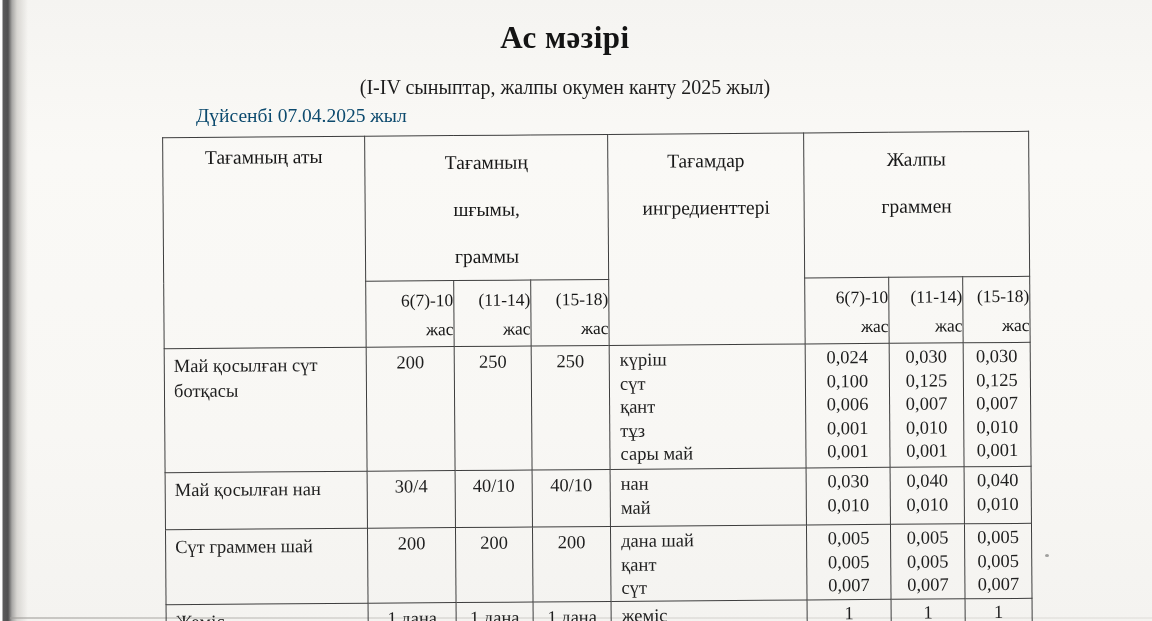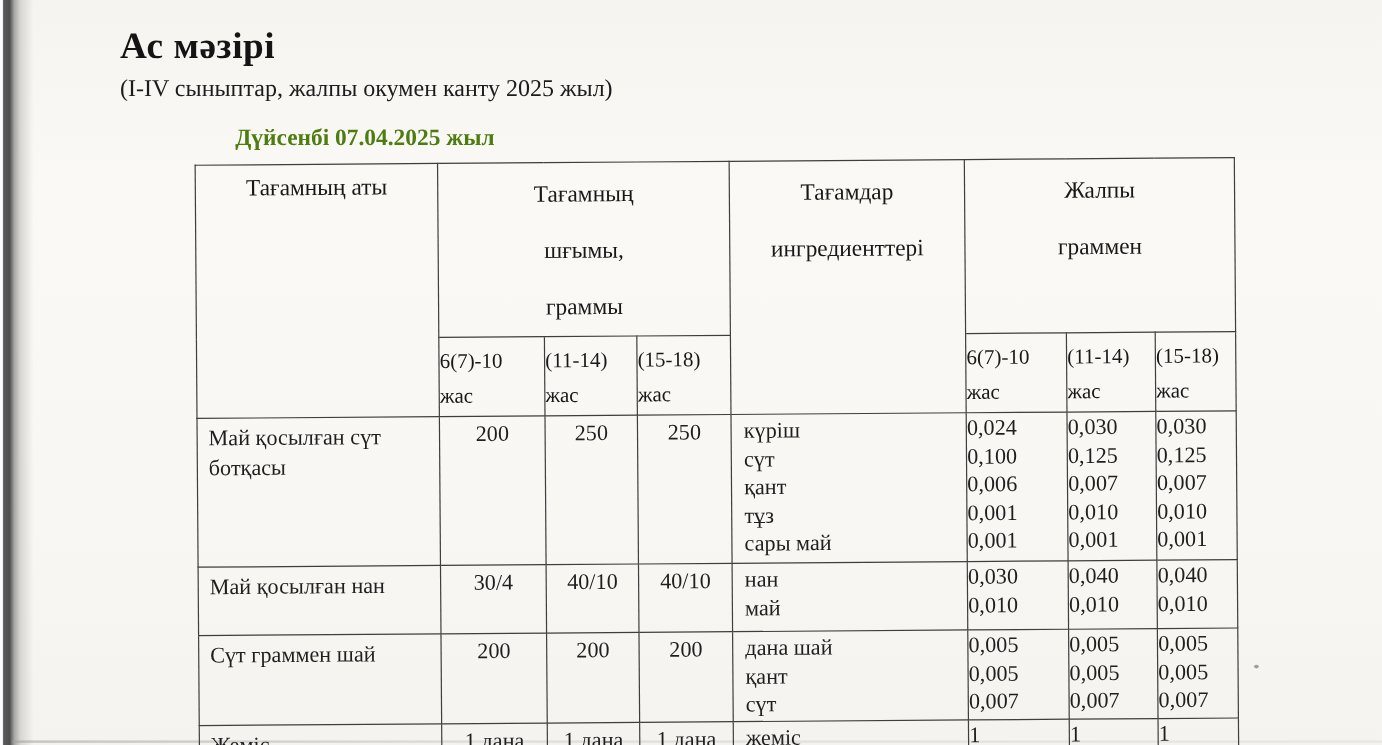--- a/index.html
+++ b/index.html
@@ -28,33 +28,33 @@
     opacity: .55;
   }
   .artifact-dot {
     position: absolute; left: 1045px; top: 554px;
     width: 4px; height: 3px; border-radius: 50%;
     background: #8a8a88; opacity: .8;
   }
 
   .title-block {
     position: absolute; left: 100px; top: 20px; width: 930px;
-    text-align: left;
+    text-align: center;
   }
   .doc-title {
     font-size: 31px; font-weight: bold; letter-spacing: .5px;
     color: #141414;
   }
   .doc-subtitle {
-    margin-top: 7px;
+    margin-top: 20px;
     font-size: 20px; color: #1c1c1c;
   }
   .date-line {
     position: absolute; left: 196px; top: 105px;
-    font-size: 19.5px; font-weight: bold; color: #4d7c0f;
+    font-size: 19.5px; font-weight: normal; color: #0c4a6e;
   }
 
   .table-wrap {
     position: absolute; left: 164px; top: 134px; width: 868px;
     transform: rotate(-0.42deg);
     transform-origin: 50% 50%;
   }
   table.menu {
     border-collapse: collapse;
     table-layout: fixed;
@@ -67,35 +67,35 @@
     overflow: hidden;
   }
   th.h1 {
     font-size: 19.5px; font-weight: bold; color: #181818;
     text-align: center; padding-top: 9px;
   }
   .lines { white-space: pre-line; }
   th.h1 .wide { line-height: 47px; display: block; margin-top: -6px; }
   th.age {
     font-size: 17.5px; font-weight: bold; color: #181818;
-    text-align: left; padding-top: 5px; line-height: 29px;
+    text-align: right; padding-top: 5px; line-height: 29px;
   }
   td.name {
     font-size: 18.5px; padding: 5px 6px 0 9px; line-height: 25px;
     text-align: left;
   }
   td.portion {
     font-size: 18.5px; text-align: center; padding-top: 5px; border-radius: 30px;
   }
   td.ingredients {
     font-size: 18.5px; text-align: left; padding: 3px 4px 0 10px;
     line-height: 23.5px;
   }
   td.grams {
-    font-size: 18.5px; text-align: left; padding-top: 2px;
+    font-size: 18.5px; text-align: center; padding-top: 2px;
     line-height: 23.5px;
   }
   tr.hdr1 { height: 114px; }
   tr.hdr2 { height: 66px; }
   tr.r0 { height: 124px; }
   tr.r1 { height: 57px; }
   tr.r2 { height: 66px; }
   tr.r3 { height: 50px; }
 </style>
 </head>

